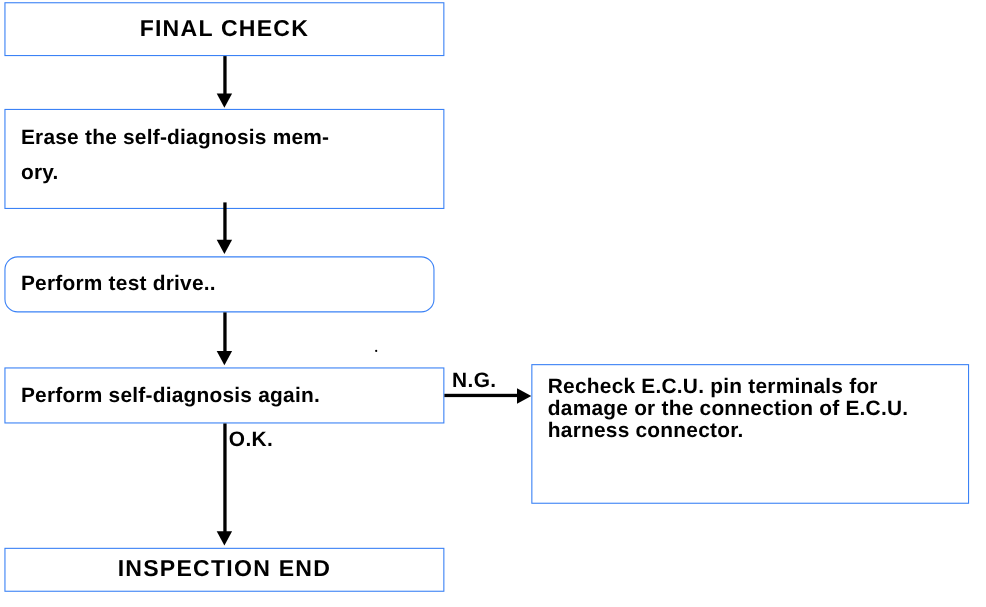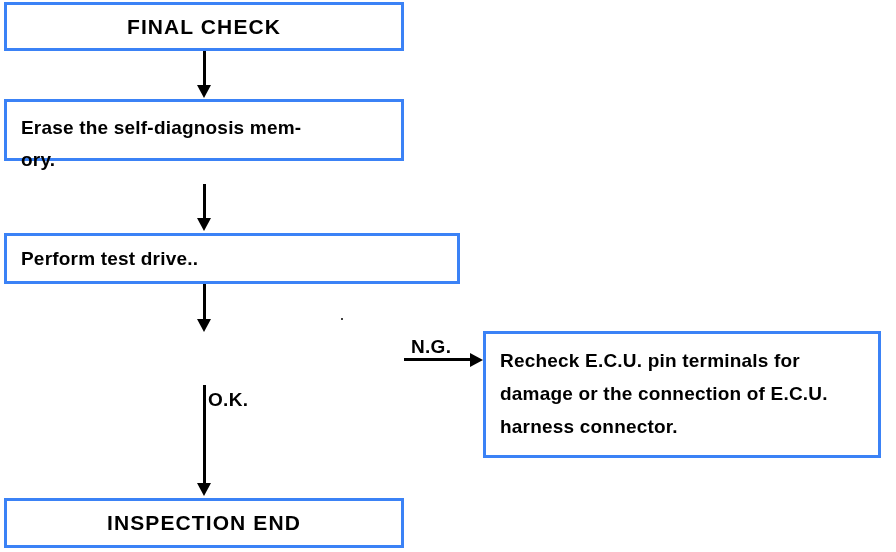--- a/index.html
+++ b/index.html
@@ -14,21 +14,21 @@
     height: 552px;
     background: #ffffff;
     font-family: "Liberation Sans", sans-serif;
     overflow: hidden;
   }
 
   
   .node {
     position: absolute;
     box-sizing: border-box;
-    border: 3px solid #3b82f6;
+    border: 1px solid #3b82f6;
     background: #ffffff;
     display: flex;
     align-items: center;
   }
   .node .node-text {
     display: block;
     color: #000000;
     font-weight: 600;
     letter-spacing: 0.2px;
   }
@@ -55,26 +55,26 @@
     text-align: left;
   }
 
   .node.topalign {
     align-items: flex-start;
     padding-top: 10px;
   }
 
   
   #node-final-check   { left: 4px;   top: 2px;   width: 400px; height: 49px; }
-  #node-erase-memory  { left: 4px;   top: 99px;  width: 400px; height: 62px; }
-  #node-test-drive    { left: 4px;   top: 233px; width: 456px; height: 51px; }
+  #node-erase-memory  { left: 4px;   top: 99px;  width: 400px; height: 91px; }
+  #node-test-drive    { left: 4px;   top: 233px; width: 391px; height: 51px; border-radius: 12px; }
   #node-self-diag     { left: 4px;   top: 334px; width: 400px; height: 51px; }
-  #node-inspect-end   { left: 4px;   top: 498px; width: 400px; height: 50px; }
+  #node-inspect-end   { left: 4px;   top: 498px; width: 400px; height: 40px; }
   #node-recheck-ecu   { left: 483px; top: 331px; width: 398px; height: 127px; }
-  #node-recheck-ecu .node-text { line-height: 33px; font-size: 19px; }
+  #node-recheck-ecu .node-text { line-height: 20px; font-size: 19px; }
 
   
   .vline {
     position: absolute;
     width: 3px;
     background: #000000;
   }
   .hline {
     position: absolute;
     height: 3px;
@@ -151,20 +151,23 @@
 
   <div class="node left" id="node-test-drive">
     <span class="node-text">Perform test drive..</span>
   </div>
 
   <div class="vline" id="conn3-line"></div>
   <div class="arrow-down" id="conn3-head"></div>
 
   <div class="speckle" id="speckle-1"></div>
 
+  <div class="node left" id="node-self-diag">
+    <span class="node-text">Perform self-diagnosis again.</span>
+  </div>
 
   <div class="edge-label" id="label-ng">N.G.</div>
   <div class="hline" id="branch-ng-line"></div>
   <div class="arrow-right" id="branch-ng-head"></div>
 
   <div class="node left topalign" id="node-recheck-ecu">
     <span class="node-text">Recheck E.C.U. pin terminals for damage or the connection of E.C.U. harness connector.</span>
   </div>
 
   <div class="edge-label" id="label-ok">O.K.</div>

